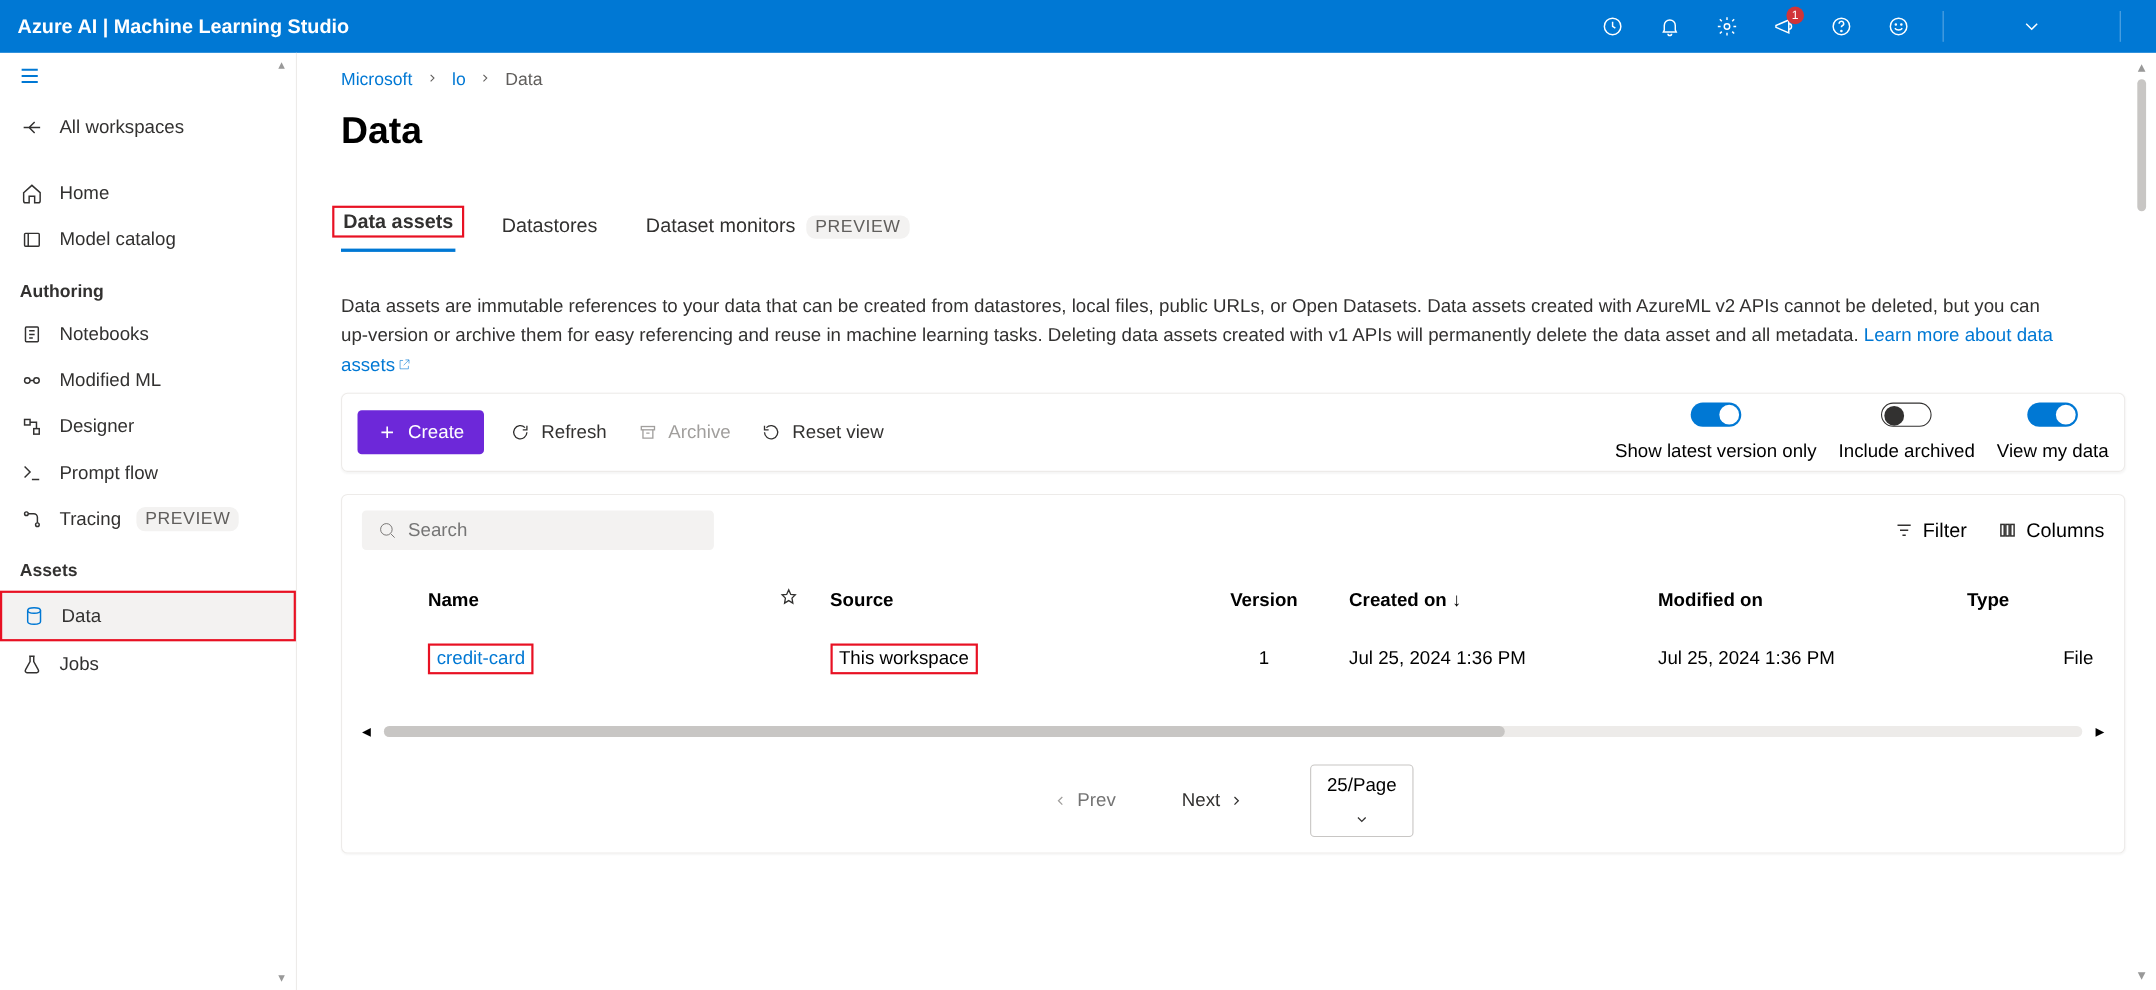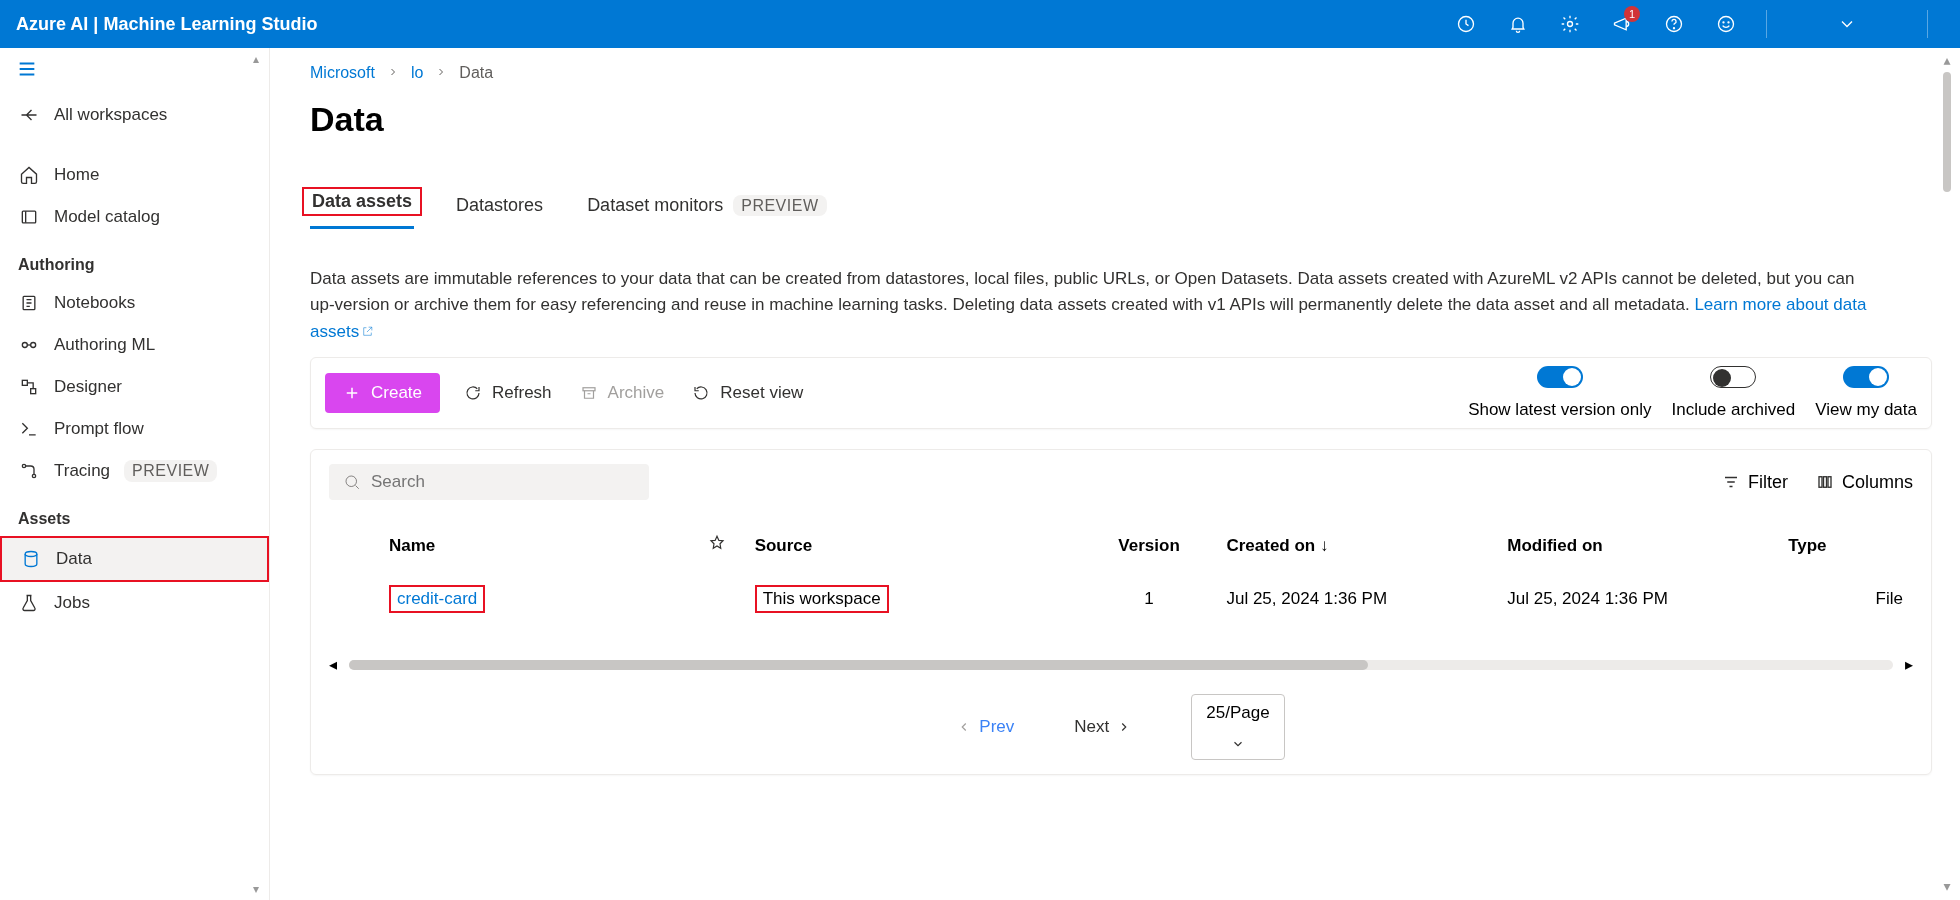--- a/index.html
+++ b/index.html
@@ -33,21 +33,21 @@
   .page-title { font-size: 34px; font-weight: 700; margin-top: 18px; margin-bottom: 36px; }
   .tabs { display: flex; align-items: center; gap: 40px; font-size: 18px; }
   .tab { padding: 20px 2px 16px; cursor: pointer; color:#323130; position:relative; }
   .tab.active { font-weight: 600; }
   .tab.active::after { content:""; position:absolute; left:0; right:0; bottom:-2px; height:3px; background:#0078d4; }
   .tab-wrap-hl { border: 2px solid #e81123; padding: 2px 6px; margin:-4px -8px 0 -8px; }
   .desc { margin-top: 34px; font-size: 17px; line-height: 1.55; color: #323130; max-width: 1560px; }
   .desc a { color: #0078d4; text-decoration: none; }
   .desc a svg { width:13px; height:13px; stroke:#0078d4; fill:none; vertical-align: -1px; margin-left:2px; }
   .toolbar { margin-top: 12px; border: 1px solid #edebe9; border-radius: 6px; padding: 8px 14px; display:flex; align-items:center; gap: 20px; box-shadow: 0 1px 2px rgba(0,0,0,.04); }
-  .btn-primary { background:#d946ef; color:#fff; border:none; padding: 10px 18px; font-size:17px; border-radius:4px; display:flex; align-items:center; gap:10px; cursor:pointer; }
+  .btn-primary { background:#6d28d9; color:#fff; border:none; padding: 10px 18px; font-size:17px; border-radius:4px; display:flex; align-items:center; gap:10px; cursor:pointer; }
   .btn-primary svg { width:18px; height:18px; stroke:#fff; fill:none; stroke-width:2; }
   .tb-btn { display:flex; align-items:center; gap:10px; font-size:17px; color:#323130; cursor:pointer; padding:6px 4px; }
   .tb-btn svg { width:18px; height:18px; stroke:#323130; fill:none; stroke-width:1.6; }
   .tb-btn.disabled { color:#a19f9d; cursor:default; }
   .tb-btn.disabled svg { stroke:#a19f9d; }
   .tb-spacer { flex:1; }
   .toggle-row { display:flex; align-items:center; gap:12px; font-size:17px;flex-direction:column; }
   .toggle { width:46px; height:22px; border-radius:11px; position:relative; cursor:pointer; }
   .toggle .knob { position:absolute; top:2px; width:18px; height:18px; border-radius:50%; background:#fff; }
   .toggle.on { background:#0078d4; } .toggle.on .knob { right:2px; }
@@ -69,21 +69,21 @@
   .col-ver { width: 120px; text-align:center !important;}
   .col-cre { width: 250px; }
   .col-mod { width: 250px; }
   .col-typ { width: 120px; text-align: right; }
   .link { color:#0078d4; cursor:pointer; }
   .cell-hl { border:2px solid #e81123; padding:2px 6px; display:inline-block; }
   .hscroll-row { display:flex; align-items:center; gap:12px; margin-top: 28px; }
   .hscroll-track { flex:1; height:10px; background:#edebe9; border-radius:5px; position:relative; }
   .hscroll-thumb { position:absolute; left:0; width:66%; height:100%; background:#c8c6c4; border-radius:5px; }
   .pager { display:flex; align-items:center; justify-content:center; gap:60px; margin-top:20px; font-size:17px;}
-  .pager .nav { display:flex; align-items:center; gap:8px; color:#3b82f6; cursor:pointer;}
+  .pager .nav { display:flex; align-items:center; gap:8px; color:#737373; cursor:pointer;}
   .pager .nav.enabled { color:#323130; }
   .pager select-like { border:1px solid #c8c6c4; border-radius:4px; padding:8px 14px; display:flex; align-items:center; gap:14px; cursor:pointer;flex-direction:column;}
   .vscroll { position:absolute; right:4px; top:4px; bottom:4px; width:18px; }
   .vscroll .arrow { width:18px; height:18px; color:#999; font-size:14px; text-align:center; cursor:pointer;}
   .vscroll .track { position:absolute; top:20px; bottom:20px; left:5px; width:8px; background:transparent;}
   .vscroll .thumb { position:absolute; top:0; width:8px; height:120px; background:#c8c6c4; border-radius:4px;}
 </style>
 </head>
 <body>
 
@@ -187,21 +187,21 @@
         <span>Notebooks</span>
       </div>
     <div class="sb-item">
         <span class="ic">
           <svg viewBox="0 0 24 24">
             <circle cx="7" cy="12" r="3"></circle>
             <circle cx="17" cy="12" r="3"></circle>
             <path d="M10 12h4"></path>
           </svg>
         </span>
-        <span>Authoring ML</span>
+        <span>Modified ML</span>
       </div>
     <div class="sb-item">
         <span class="ic">
           <svg viewBox="0 0 24 24">
             <rect x="4" y="4" width="6" height="6"></rect>
             <rect x="14" y="14" width="6" height="6"></rect>
             <path d="M10 7h7v7"></path>
           </svg>
         </span>
         <span>Designer</span>

